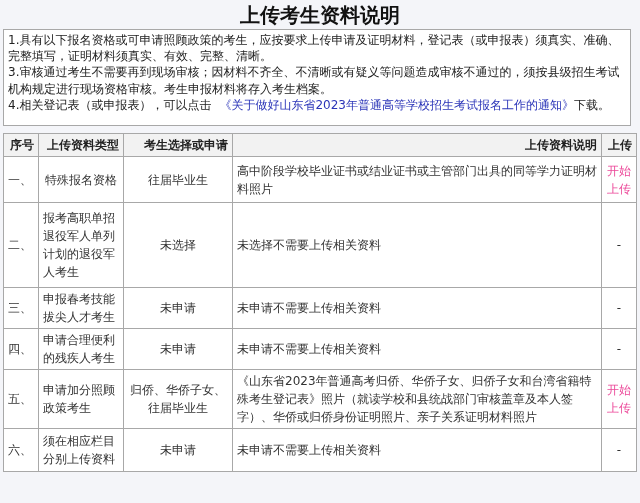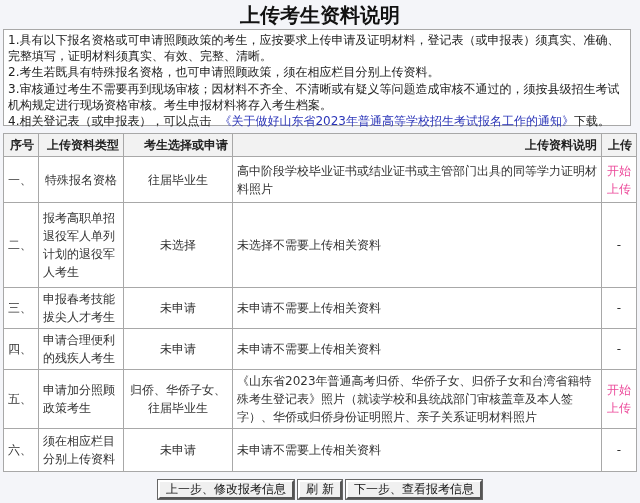--- a/index.html
+++ b/index.html
@@ -60,21 +60,20 @@
   }
 </style>
 </head>
 <body>
 
 <div class="page">
   <div class="title">上传考生资料说明</div>
 
   <div class="notes">
     <p>1.具有以下报名资格或可申请照顾政策的考生，应按要求上传申请及证明材料，登记表（或申报表）须真实、准确、完整填写，证明材料须真实、有效、完整、清晰。</p>
-    <p>2.考生若既具有特殊报名资格，也可申请照顾政策，须在相应栏目分别上传资料。</p>
     <p>3.审核通过考生不需要再到现场审核；因材料不齐全、不清晰或有疑义等问题造成审核不通过的，须按县级招生考试机构规定进行现场资格审核。考生申报材料将存入考生档案。</p>
     <p><span>4.相关登记表（或申报表），可以点击</span><a href="#">《关于做好山东省2023年普通高等学校招生考试报名工作的通知》</a><span>下载。</span></p>
   </div>
 
   <table class="grid">
     <thead>
       <tr>
         <th>序号</th>
         <th>上传资料类型</th>
         <th>考生选择或申请</th>
@@ -121,18 +120,13 @@
       <tr class="r6">
         <td class="c-no">六、</td>
         <td class="c-type">须在相应栏目分别上传资料</td>
         <td class="c-choice">未申请</td>
         <td class="c-desc">未申请不需要上传相关资料</td>
         <td class="c-up">-</td>
       </tr>
     </tbody>
   </table>
 
-  <div class="buttons">
-    <button>上一步、修改报考信息</button>
-    <button>刷 新</button>
-    <button>下一步、查看报考信息</button>
-  </div>
 </div>
 
 </body></html>

